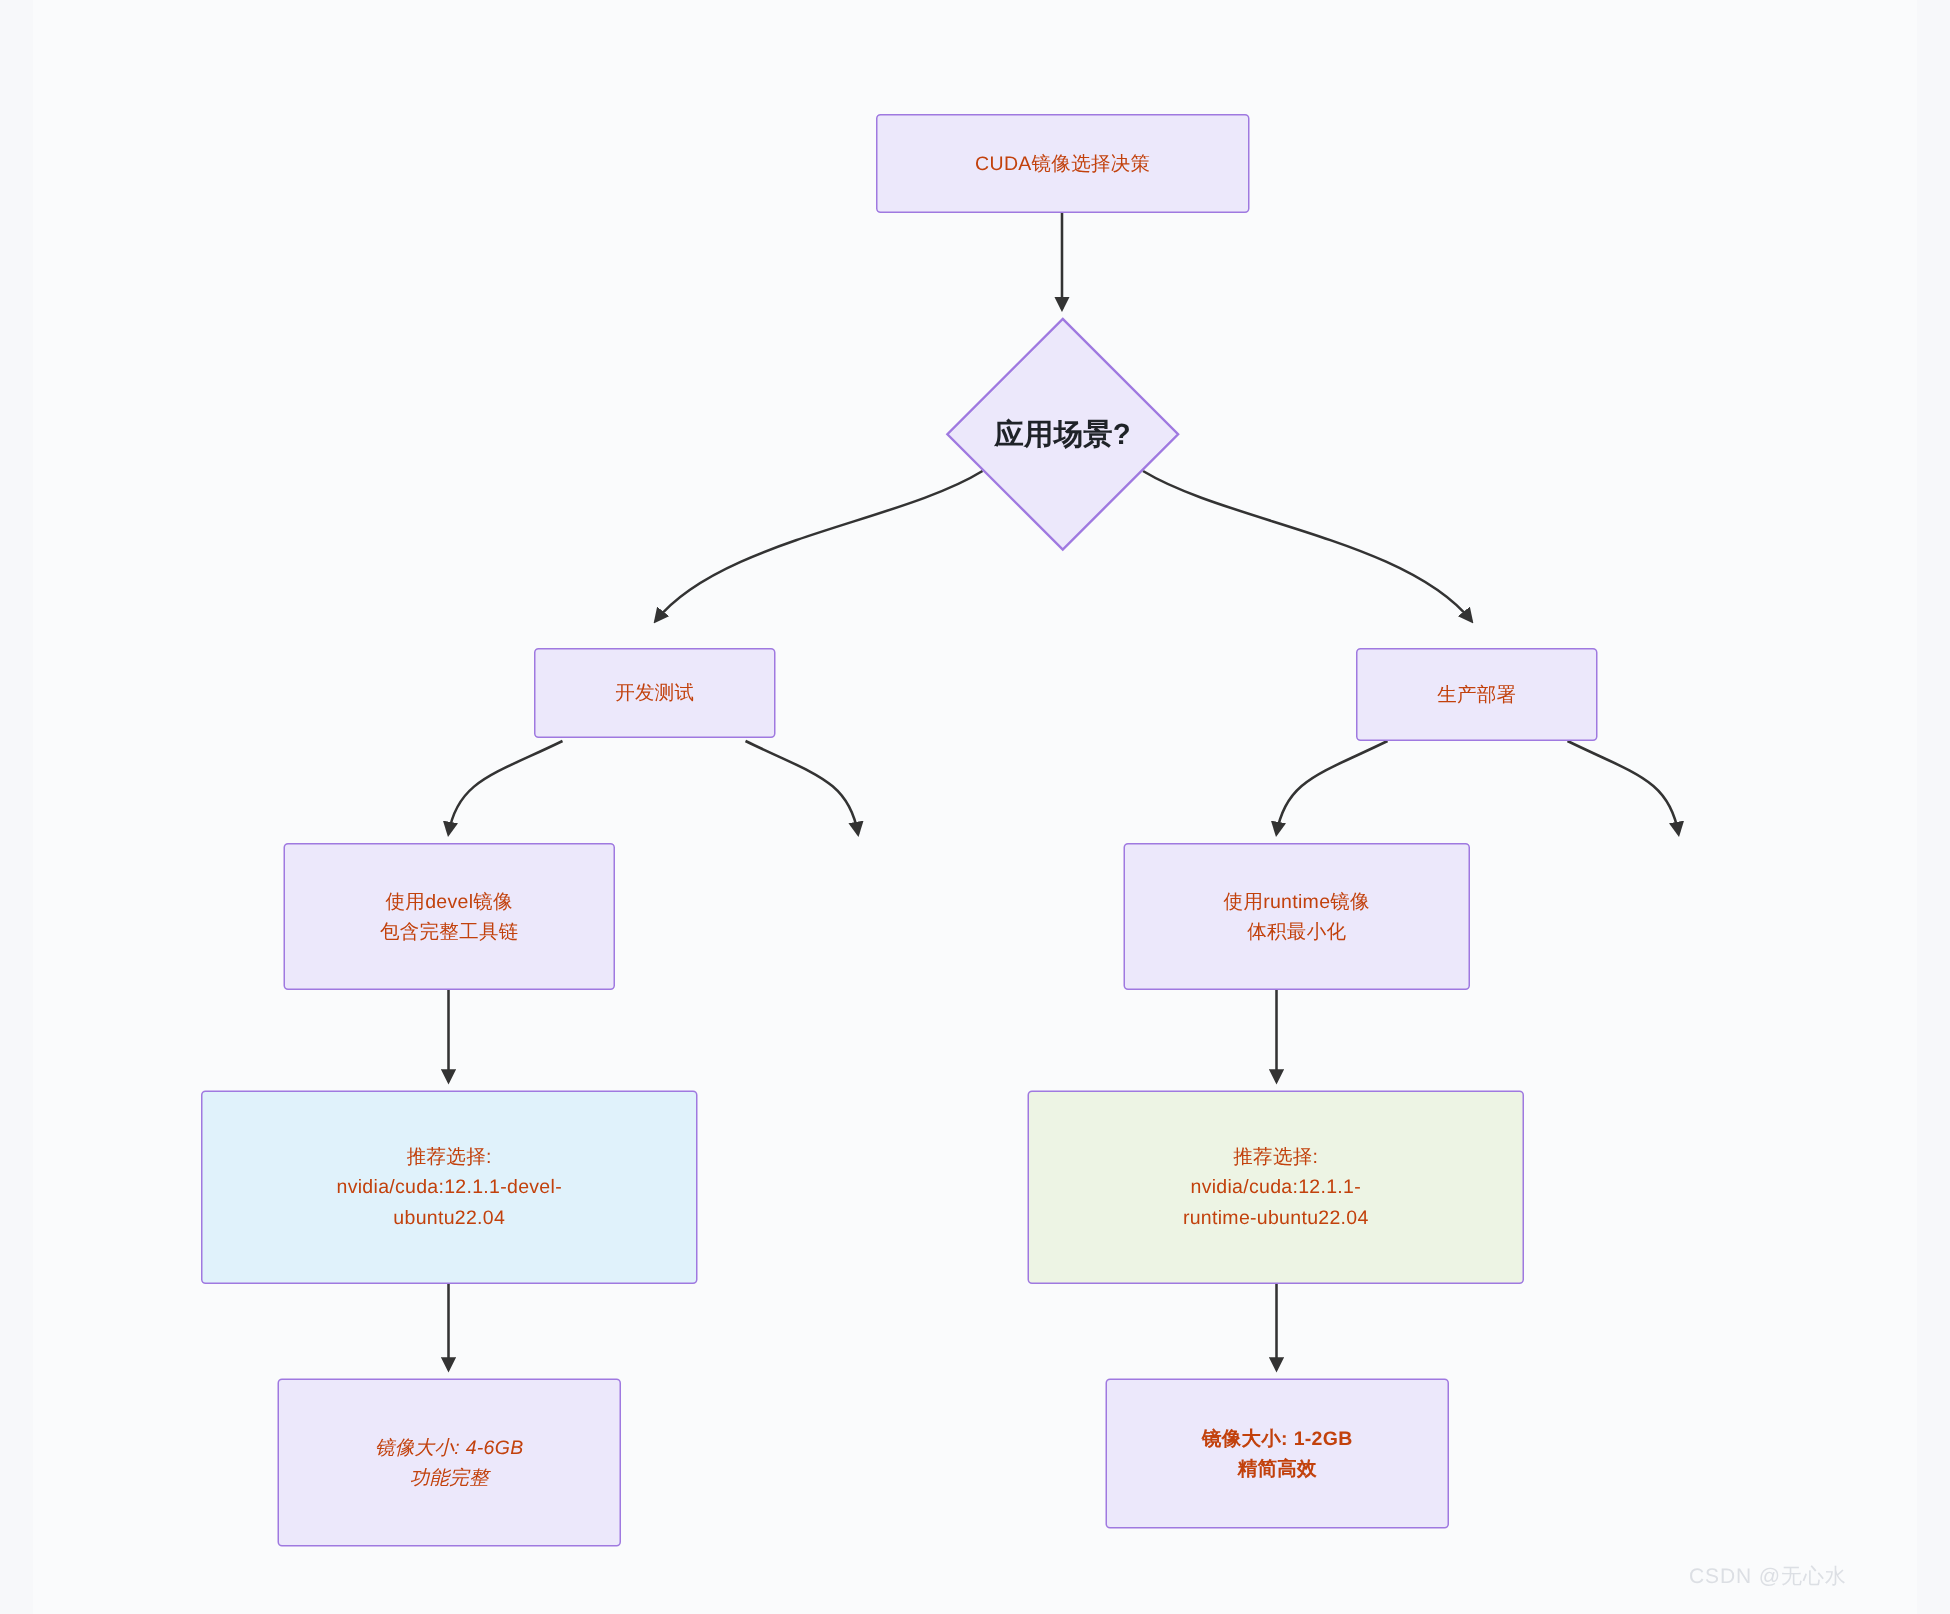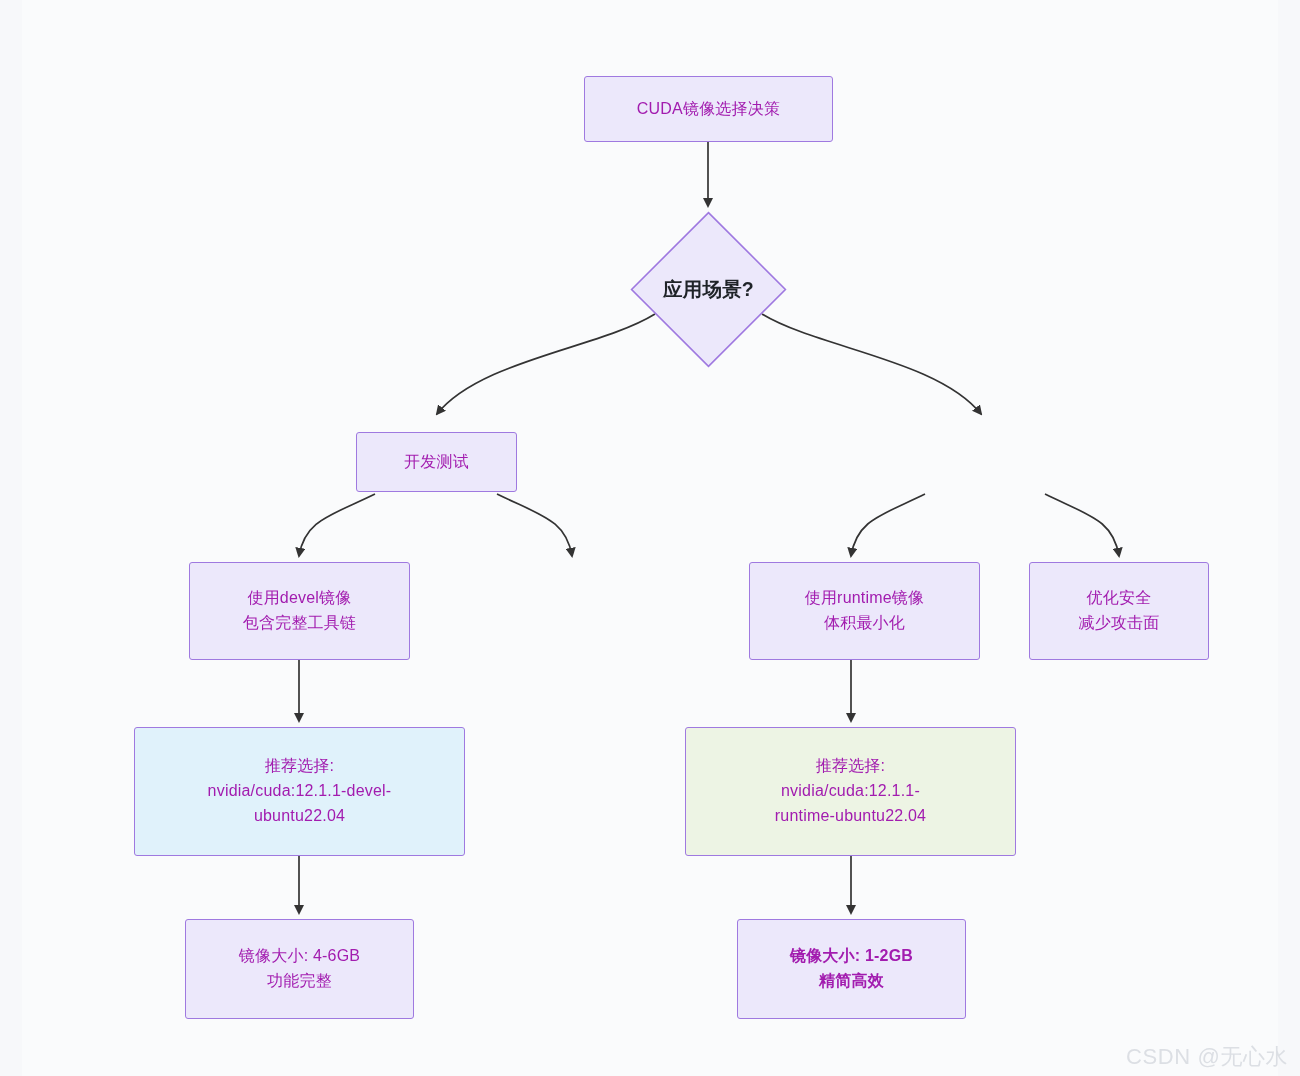--- a/index.html
+++ b/index.html
@@ -40,22 +40,22 @@
   .node {
     position: absolute;
     box-sizing: border-box;
     border: 1.4px solid #9f79e0;
     background: #ece8fb;
     border-radius: 3px;
     display: flex;
     align-items: center;
     justify-content: center;
     text-align: center;
-    color: #a21caf;
-    font-size: 16px;
+    color: #c2410c;
+    font-size: 13px;
     line-height: 1.55;
     letter-spacing: 0.2px;
     white-space: pre-line;
   }
   .node.rec-blue  { background: #e0f2fb; }
   .node.rec-green { background: #edf4e4; }
 
   .diamond-wrap {
     position: absolute;
   }
@@ -73,21 +73,21 @@
     justify-content: center;
     color: #1f2328;
     font-size: 19.5px;
     letter-spacing: 0.2px;
     font-weight: bold;
   }
 
   .watermark {
     position: absolute;
     color: #dcdfe4;
-    font-size: 22px;
+    font-size: 14px;
     letter-spacing: 0.6px;
     user-select: none;
   }
 </style>
 </head>
 <body>
 
 <div id="canvas">
 
   <div class="page-surface"></div>
@@ -128,40 +128,39 @@
 
   <div class="diamond-wrap" style="left:630px; top:211px; width:157px; height:157px;">
     <svg class="diamond-shape" viewBox="0 0 157 157" xmlns="http://www.w3.org/2000/svg">
       <polygon points="78.5,1.6 155.4,78.5 78.5,155.4 1.6,78.5" fill="#ece8fb" stroke="#9f79e0" stroke-width="1.6"></polygon>
     </svg>
     <div class="diamond-label">应用场景?</div>
   </div>
 
   <div class="node" style="left:356px; top:432px; width:161px; height:60px;">开发测试</div>
 
+  <div class="node" style="left:904px; top:432px; width:161px; height:62px;">生产部署</div>
 
   <div class="node" style="left:189px; top:562px; width:221px; height:98px;">使用devel镜像
 包含完整工具链</div>
 
 
   <div class="node" style="left:736px; top:562px; width:231px; height:98px;margin-left:13px;">使用runtime镜像
 体积最小化</div>
 
-  <div class="node" style="left:1029px; top:562px; width:180px; height:98px;">优化安全
-减少攻击面</div>
 
   <div class="node rec-blue" style="left:134px; top:727px; width:331px; height:129px;">推荐选择:
 nvidia/cuda:12.1.1-devel-
 ubuntu22.04</div>
 
   <div class="node rec-green" style="left:685px; top:727px; width:331px; height:129px;">推荐选择:
 nvidia/cuda:12.1.1-
 runtime-ubuntu22.04</div>
 
-  <div class="node" style="left:185px; top:919px; width:229px; height:100px;">镜像大小: 4-6GB
+  <div class="node" style="left:185px; top:919px; width:229px; height:112px;font-style:italic;">镜像大小: 4-6GB
 功能完整</div>
 
   <div class="node" style="left:737px; top:919px; width:229px; height:100px;font-weight:bold;">镜像大小: 1-2GB
 精简高效</div>
 
   <div class="watermark" style="left:1126px; top:1042px;">CSDN @无心水</div>
 
 </div>
 
 </body></html>

